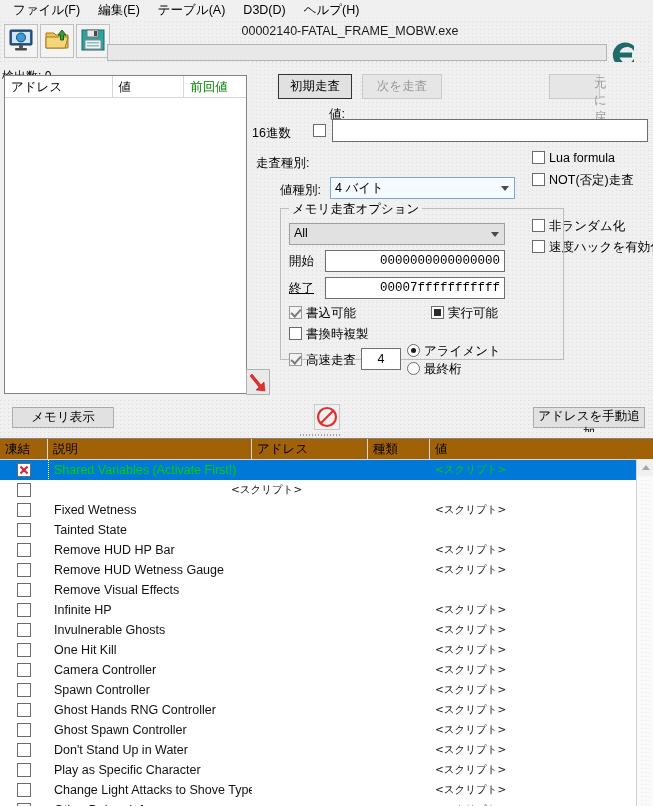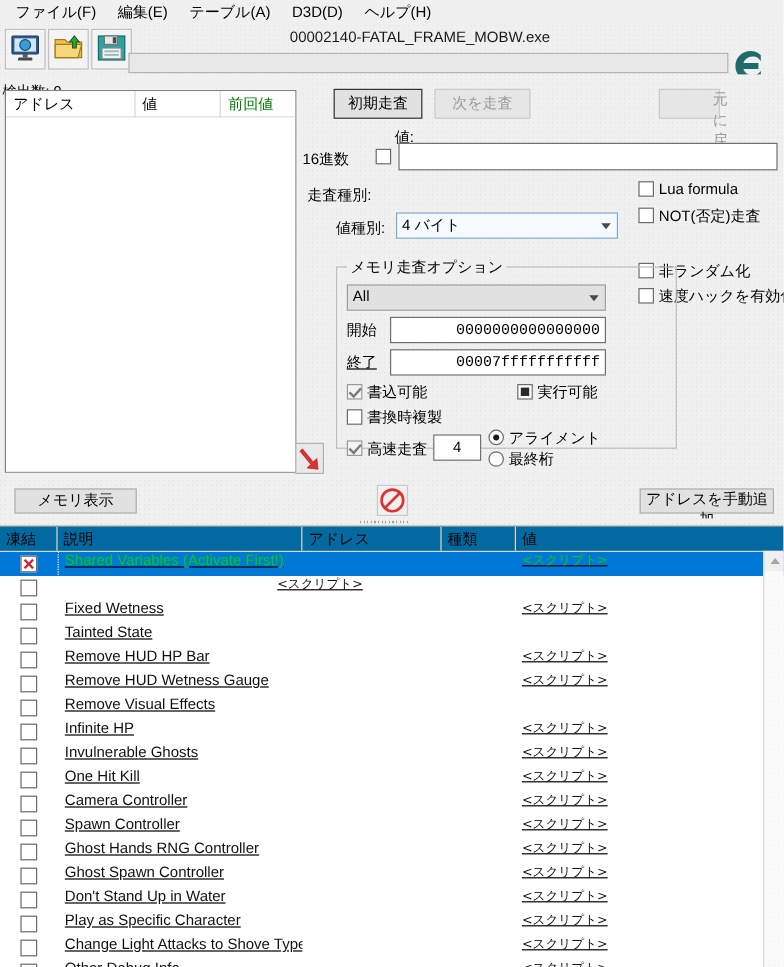--- a/index.html
+++ b/index.html
@@ -207,21 +207,21 @@
     border-left: 4px solid transparent;
     border-right: 4px solid transparent;
     border-top: 5px solid #4a4a4a;
   }
   #sel-scantype { left: 78px; top: 89px; width: 185px; height: 22px; }
   #sel-valtype  { left: 78px; top: 115px; width: 185px; height: 22px; background:#f4faff; border-color:#7ea9cf;}
 
   
   .groupbox {
     position: absolute;
-    left: 28px; top: 160px;
+    left: 28px; top: 146px;
     width: 284px; height: 152px;
     border: 1px solid #bdbdbd;
     box-sizing: border-box;
   }
   .groupbox > .gtitle {
     position: absolute; left: 8px; top: -8px;
     background: #f0f0f0;
     padding: 0 3px;
     font-size: 12.5px;
   }
@@ -322,42 +322,41 @@
   .addrtable {
     position: absolute; left: 0; top: 438px;
     width: 653px; height: 368px;
     background: #ffffff;
     border-top: 1px solid #828282;
     box-sizing: border-box;
   }
   .at-head {
     display: flex; height: 21px;
     border-bottom: 1px solid #d6d6d6;
-    background: #0369a1; box-sizing: border-box;
+    background: #a16207; box-sizing: border-box;
   }
   .at-h {
     font-size: 12.5px;
     padding: 2px 0 0 5px;
     box-sizing: border-box;
     border-right: 1px solid #d6d6d6;
     white-space: nowrap; overflow: hidden;
   }
   .h-freeze { width: 48px; }
   .h-desc   { width: 204px; }
   .h-addr   { width: 116px; }
   .h-type   { width: 62px; }
   .h-val    { width: 210px; border-right: none; }
 
   .at-body { position: relative; height: 346px; overflow: hidden; background: #fff; }
   .row {
-    display: flex; 
+    display: flex; align-items: center;
     height: 20px;
     font-size: 12.5px;
     box-sizing: border-box;
-    text-decoration: underline;
   }
   .row.selected { background: #0078d7; }
   .row.selected .desc { color: #00d000; }
   .row.selected .val  { color: #00d000; }
   .row.selected .cell-freeze { outline: 1px dotted #fff; }
   .cell-freeze {
     width: 48px; display: flex; align-items: center; justify-content: center;
     height: 20px; box-sizing: border-box;
   }
   .rowcb {

